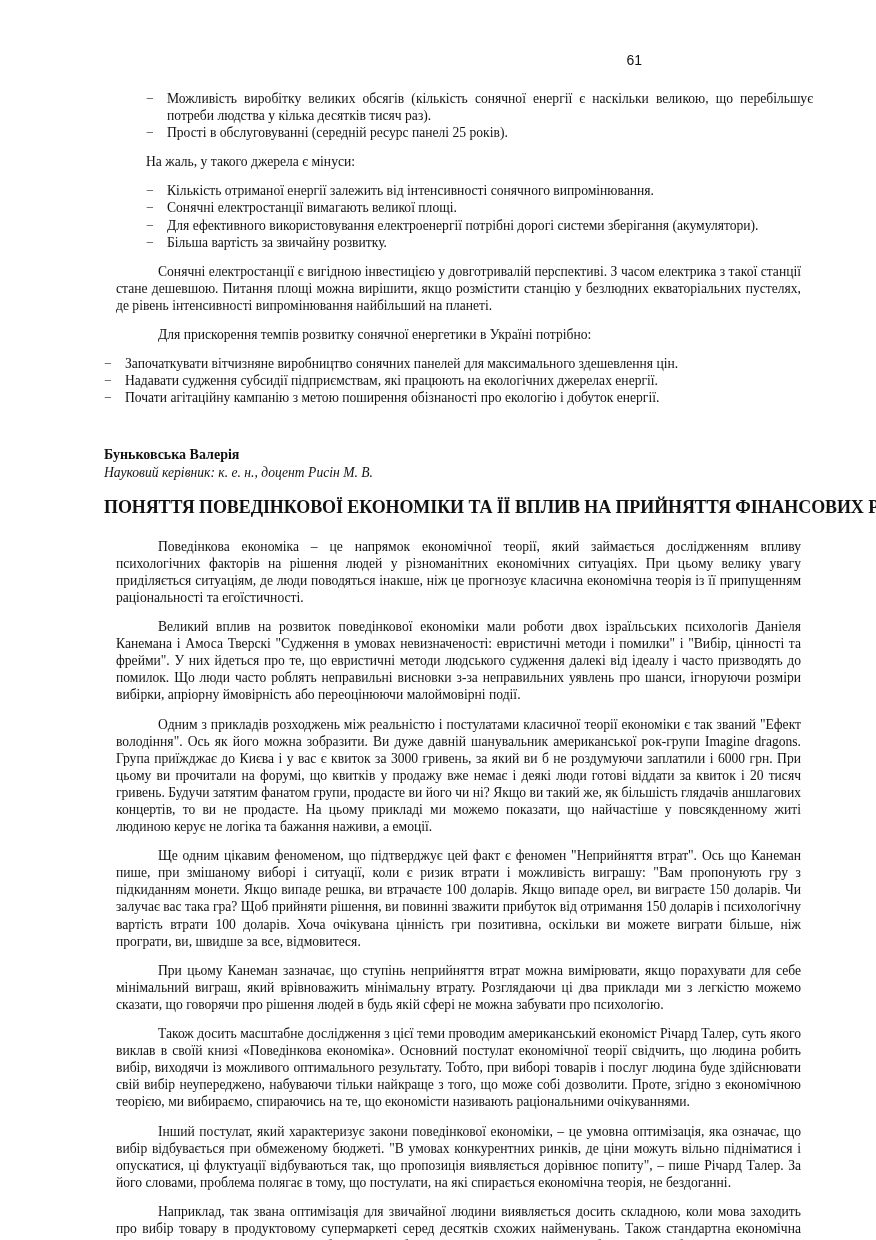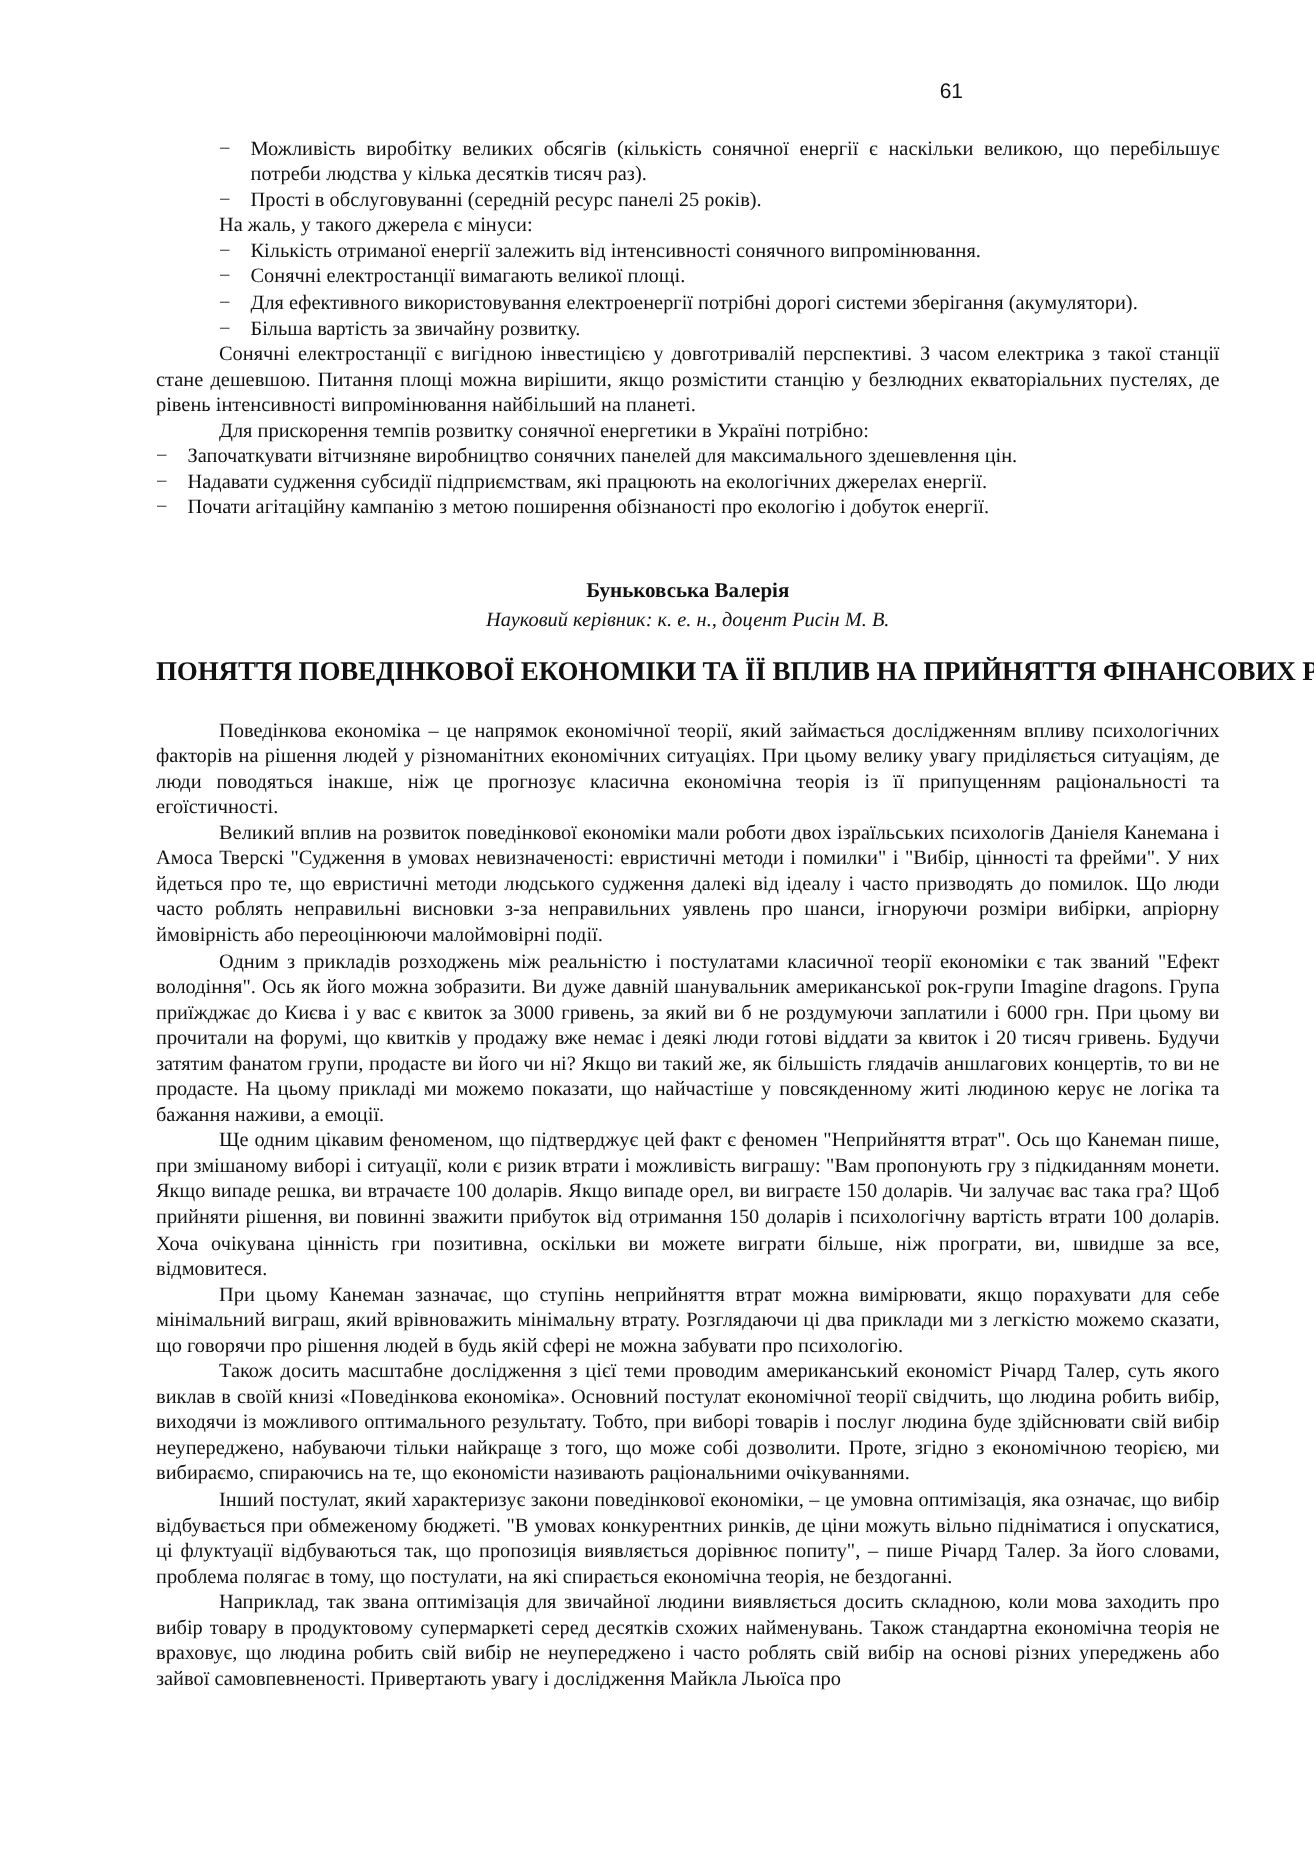--- a/index.html
+++ b/index.html
@@ -11,37 +11,37 @@
   }
   .page-number {
     position: absolute; top: 52px; right: 62px;
     font-family: "Liberation Sans", "DejaVu Sans", sans-serif;
     font-size: 14px; color: #111;
   }
   .content {
     position: absolute; left: 104px; top: 90px; width: 709px;
     font-size: 13.6px; line-height: 17.1px;
   }
-  .content p { margin: 0; text-align: justify; }
+  .content p { margin: 12px; text-align: justify; }
   .indent { text-indent: 42px; }
   .plain { text-indent: 42px; }
   .no-indent { text-indent: 0; }
   ul.dash { list-style: none; margin: 0; padding: 0; }
   ul.dash li { position: relative; text-align: justify; }
   ul.dash li::before {
     content: "\2212"; position: absolute; left: -21px; top: 0; color: #333;
   }
   .block-a { padding-left: 42px; }
   .block-a ul.dash li { padding-left: 21px; margin-left: 0; }
   .block-a ul.dash li::before { left: 0; }
   .block-a ul.dash { margin-left: 0; }
   .list2 { padding-left: 42px; }
   .list2 li { padding-left: 21px; }
   .list2 li::before { left: 0 !important; }
-  .author-block { text-align: center; margin-top: 40px; }
+  .author-block { text-align: left; margin-top: 40px; }
   .author-name { font-weight: bold; font-size: 14px; }
   .supervisor { font-style: italic; }
   .article-title {
     font-weight: bold; text-align: center; font-size: 18px;
     margin-top: 18px; margin-bottom: 22px; letter-spacing: -0.1px;
     white-space: nowrap;
   }
 </style>
 </head>
 <body>

